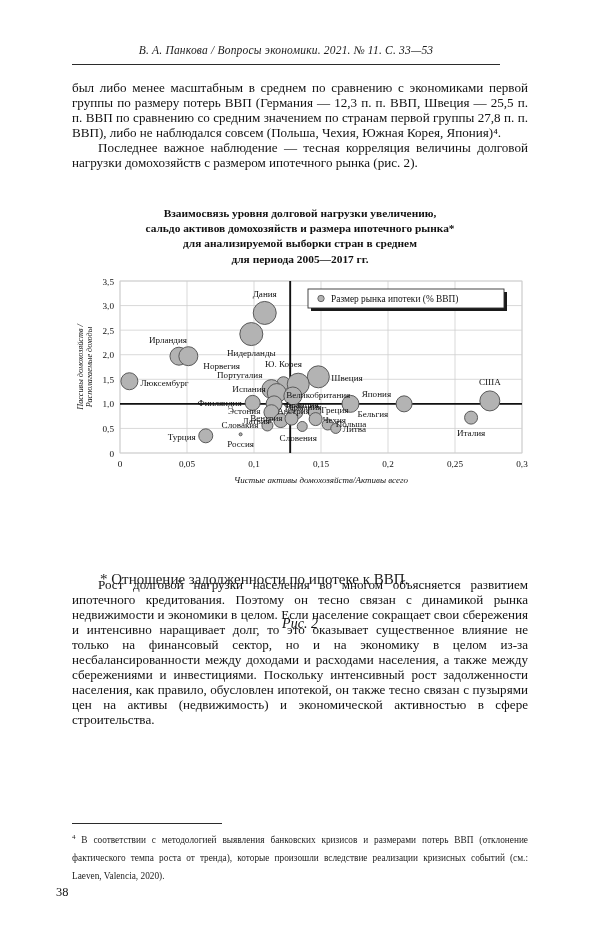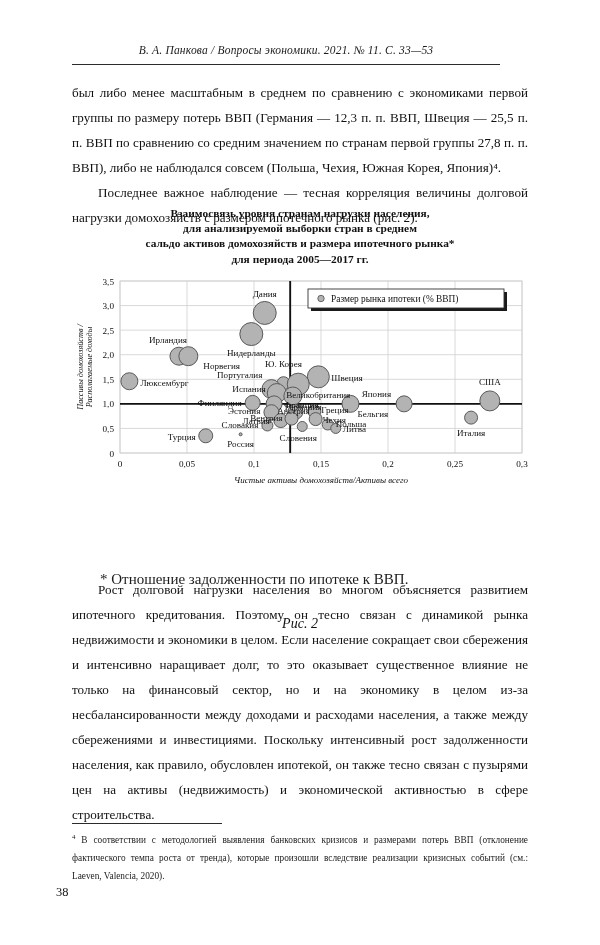--- a/index.html
+++ b/index.html
@@ -25,21 +25,21 @@
   .runrule{
     position:absolute;left:72px;right:72px;top:64px;
     border-top:1px solid #2b2b2b;
   }
 
   
   .body-block{
     position:absolute;left:72px;width:456px;
     text-align:justify;
     font-size:13.1px;
-    line-height:25px;
+    line-height:15px;
     color:#111;
     hyphens:manual;
   }
   .body-block p{margin:0;}
   .body-block p.ind{text-indent:26px;}
   #para-top{top:80px;}
   #para-mid{top:577px;}
 
   
   .figure{position:absolute;left:72px;top:206px;width:456px;}
@@ -100,23 +100,23 @@
   <div class="runhead">В. А. Панкова  /  Вопросы экономики. 2021. № 11. С. 33—53</div>
   <div class="runrule"></div>
 
   <div class="body-block" id="para-top">
     <p>был либо менее масштабным в среднем по сравнению с экономиками первой группы по размеру потерь ВВП (Германия — 12,3 п. п. ВВП, Швеция — 25,5 п. п. ВВП по сравнению со средним значением по странам первой группы 27,8 п. п. ВВП), либо не наблюдался совсем (Польша, Чехия, Южная Корея, Япония)⁴.</p>
     <p class="ind">Последнее важное наблюдение — тесная корреляция величины долговой нагрузки домохозяйств с размером ипотечного рынка (рис. 2).</p>
   </div>
 
   <div class="figure">
     <div class="fig-title">
-      <div>Взаимосвязь уровня странам нагрузки населения,</div>
+      <div>Взаимосвязь уровня долговой нагрузки увеличению,</div>
+      <div>сальдо активов домохозяйств и размера ипотечного рынка*</div>
       <div>для анализируемой выборки стран в среднем</div>
-      <div>сальдо активов домохозяйств и размера ипотечного рынка*</div>
       <div>для периода 2005—2017 гг.</div>
     </div>
 
     <div class="chart-wrap">
       <svg class="chart" id="chart-svg" viewBox="0 0 456 298" width="456" height="298">
           <rect x="48" y="8" width="402" height="172" fill="#fff" stroke="#cfcfcf" stroke-width="0.8"></rect>
           <line x1="48" x2="450" y1="180" y2="180" stroke="#cfcfcf" stroke-width="0.8"></line>
           <line x1="48" x2="450" y1="155.42857142857144" y2="155.42857142857144" stroke="#cfcfcf" stroke-width="0.8"></line>
           <line x1="48" x2="450" y1="130.85714285714286" y2="130.85714285714286" stroke="#cfcfcf" stroke-width="0.8"></line>
           <line x1="48" x2="450" y1="106.28571428571429" y2="106.28571428571429" stroke="#cfcfcf" stroke-width="0.8"></line>

